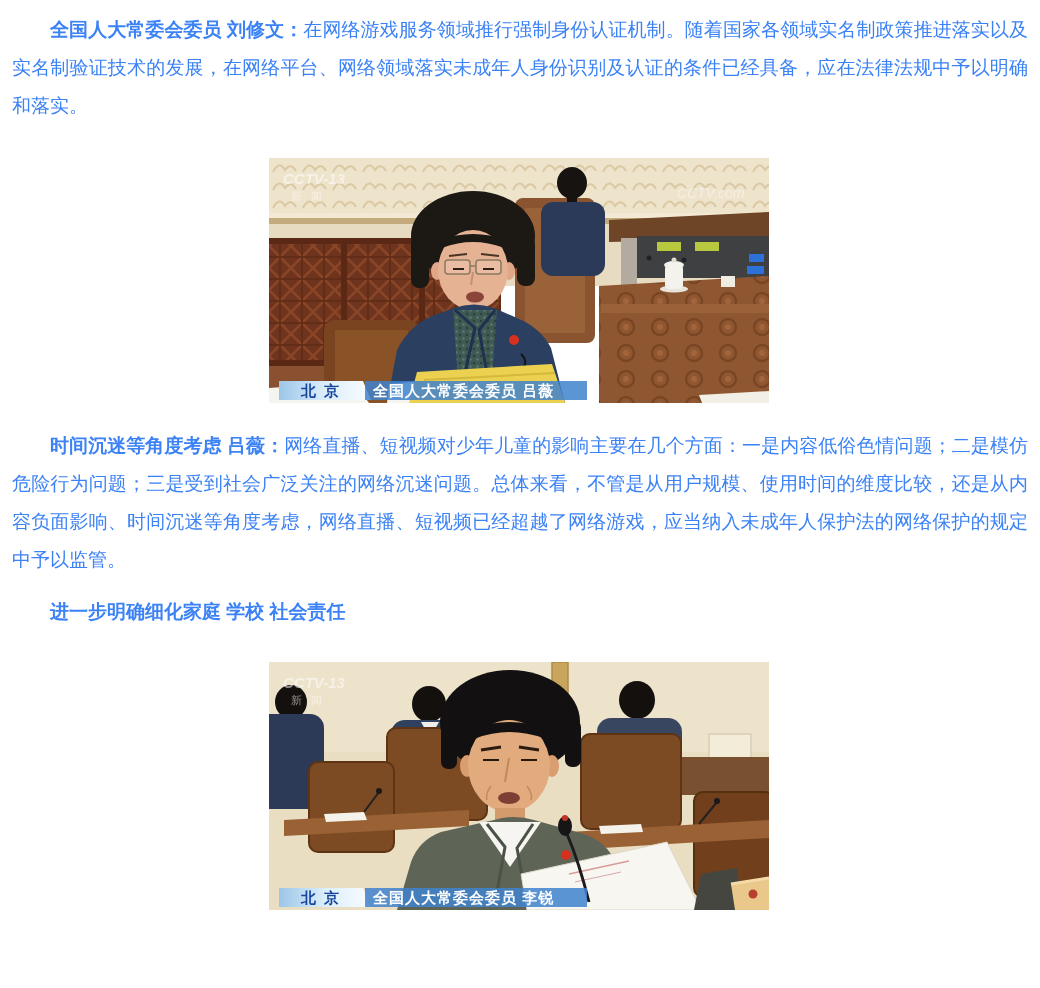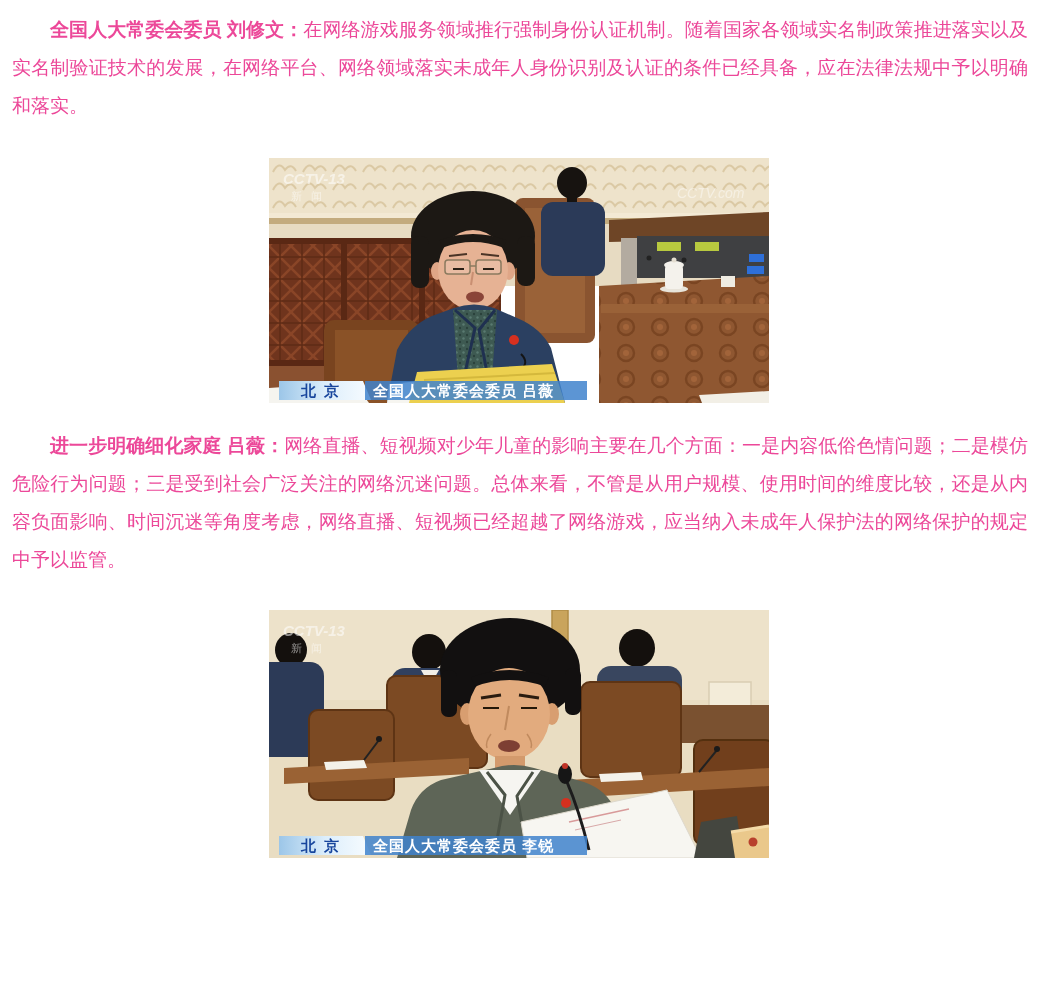--- a/index.html
+++ b/index.html
@@ -1,17 +1,17 @@
 <!DOCTYPE html>
 <html><head>
 <meta charset="utf-8">
 <style>
   html, body { margin: 0; padding: 0; background: #ffffff; }
   body { width: 1040px; font-family: "Liberation Sans", "DejaVu Sans", sans-serif; }
-  .article { padding: 11px 12px 0; color: #ec4899; font-size: 19px; line-height: 38px; }
+  .article { padding: 11px 12px 0; color: #3b82f6; font-size: 19px; line-height: 38px; }
   .article p { margin: 0; text-indent: 2em; text-align: justify; }
   .article p .speaker { font-weight: 700; }
   .article p.subhead { margin-top: 14px; font-weight: 700; }
   .article p#p3 { margin-top: 23px; }
   figure.video-still { display: block; width: 502px; padding: 0; }
   figure.fig1 { margin: 33px auto 24px; }
   figure.fig2 { margin: 31px auto 23px; }
   figure.video-still svg { display: block; }
   .cap-name { font-size: 15px; font-weight: 700; letter-spacing: 1px; }
   .cap-loc  { font-size: 15px; font-weight: 700; letter-spacing: 2px; }
@@ -129,22 +129,23 @@
       <text x="22" y="42" class="wm-sub" fill="#ffffff" opacity="0.5">新 闻</text>
       <text x="408" y="40" class="wm-site" fill="#ffffff" opacity="0.45">CCTV.com</text>
 
       <polygon points="10,223 94,223 102,242 10,242" fill="url(#locg1)"></polygon>
       <rect x="96" y="223" width="222" height="19" fill="#3f82cd" fill-opacity="0.85"></rect>
       <text x="52" y="238" text-anchor="middle" class="cap-loc" fill="#17459c">北 京</text>
       <text x="104" y="238" class="cap-name" fill="#ffffff">全国人大常委会委员 吕薇</text>
     </svg>
   </figure>
 
-  <p id="p2"><strong class="speaker">进一步明确细化家庭 吕薇：</strong><span>网络直播、短视频对少年儿童的影响主要在几个方面：一是内容低俗色情问题；二是模仿危险行为问题；三是受到社会广泛关注的网络沉迷问题。总体来看，不管是从用户规模、使用时间的维度比较，还是从内容负面影响、时间沉迷等角度考虑，网络直播、短视频已经超越了网络游戏，应当纳入未成年人保护法的网络保护的规定中予以监管。</span></p>
-
+  <p id="p2"><strong class="speaker">时间沉迷等角度考虑 吕薇：</strong><span>网络直播、短视频对少年儿童的影响主要在几个方面：一是内容低俗色情问题；二是模仿危险行为问题；三是受到社会广泛关注的网络沉迷问题。总体来看，不管是从用户规模、使用时间的维度比较，还是从内容负面影响、时间沉迷等角度考虑，网络直播、短视频已经超越了网络游戏，应当纳入未成年人保护法的网络保护的规定中予以监管。</span></p>
+
+  <p class="subhead"><span>进一步明确细化家庭 学校 社会责任</span></p>
 
 
   <figure class="video-still fig2">
     <svg width="500" height="248" viewBox="0 0 500 248">
       <defs>
         <linearGradient id="locg2" x1="0" y1="0" x2="1" y2="0">
           <stop offset="0" stop-color="#9cc6e8"></stop>
           <stop offset="0.5" stop-color="#dceefb"></stop>
           <stop offset="1" stop-color="#f8fcff"></stop>
         </linearGradient>

